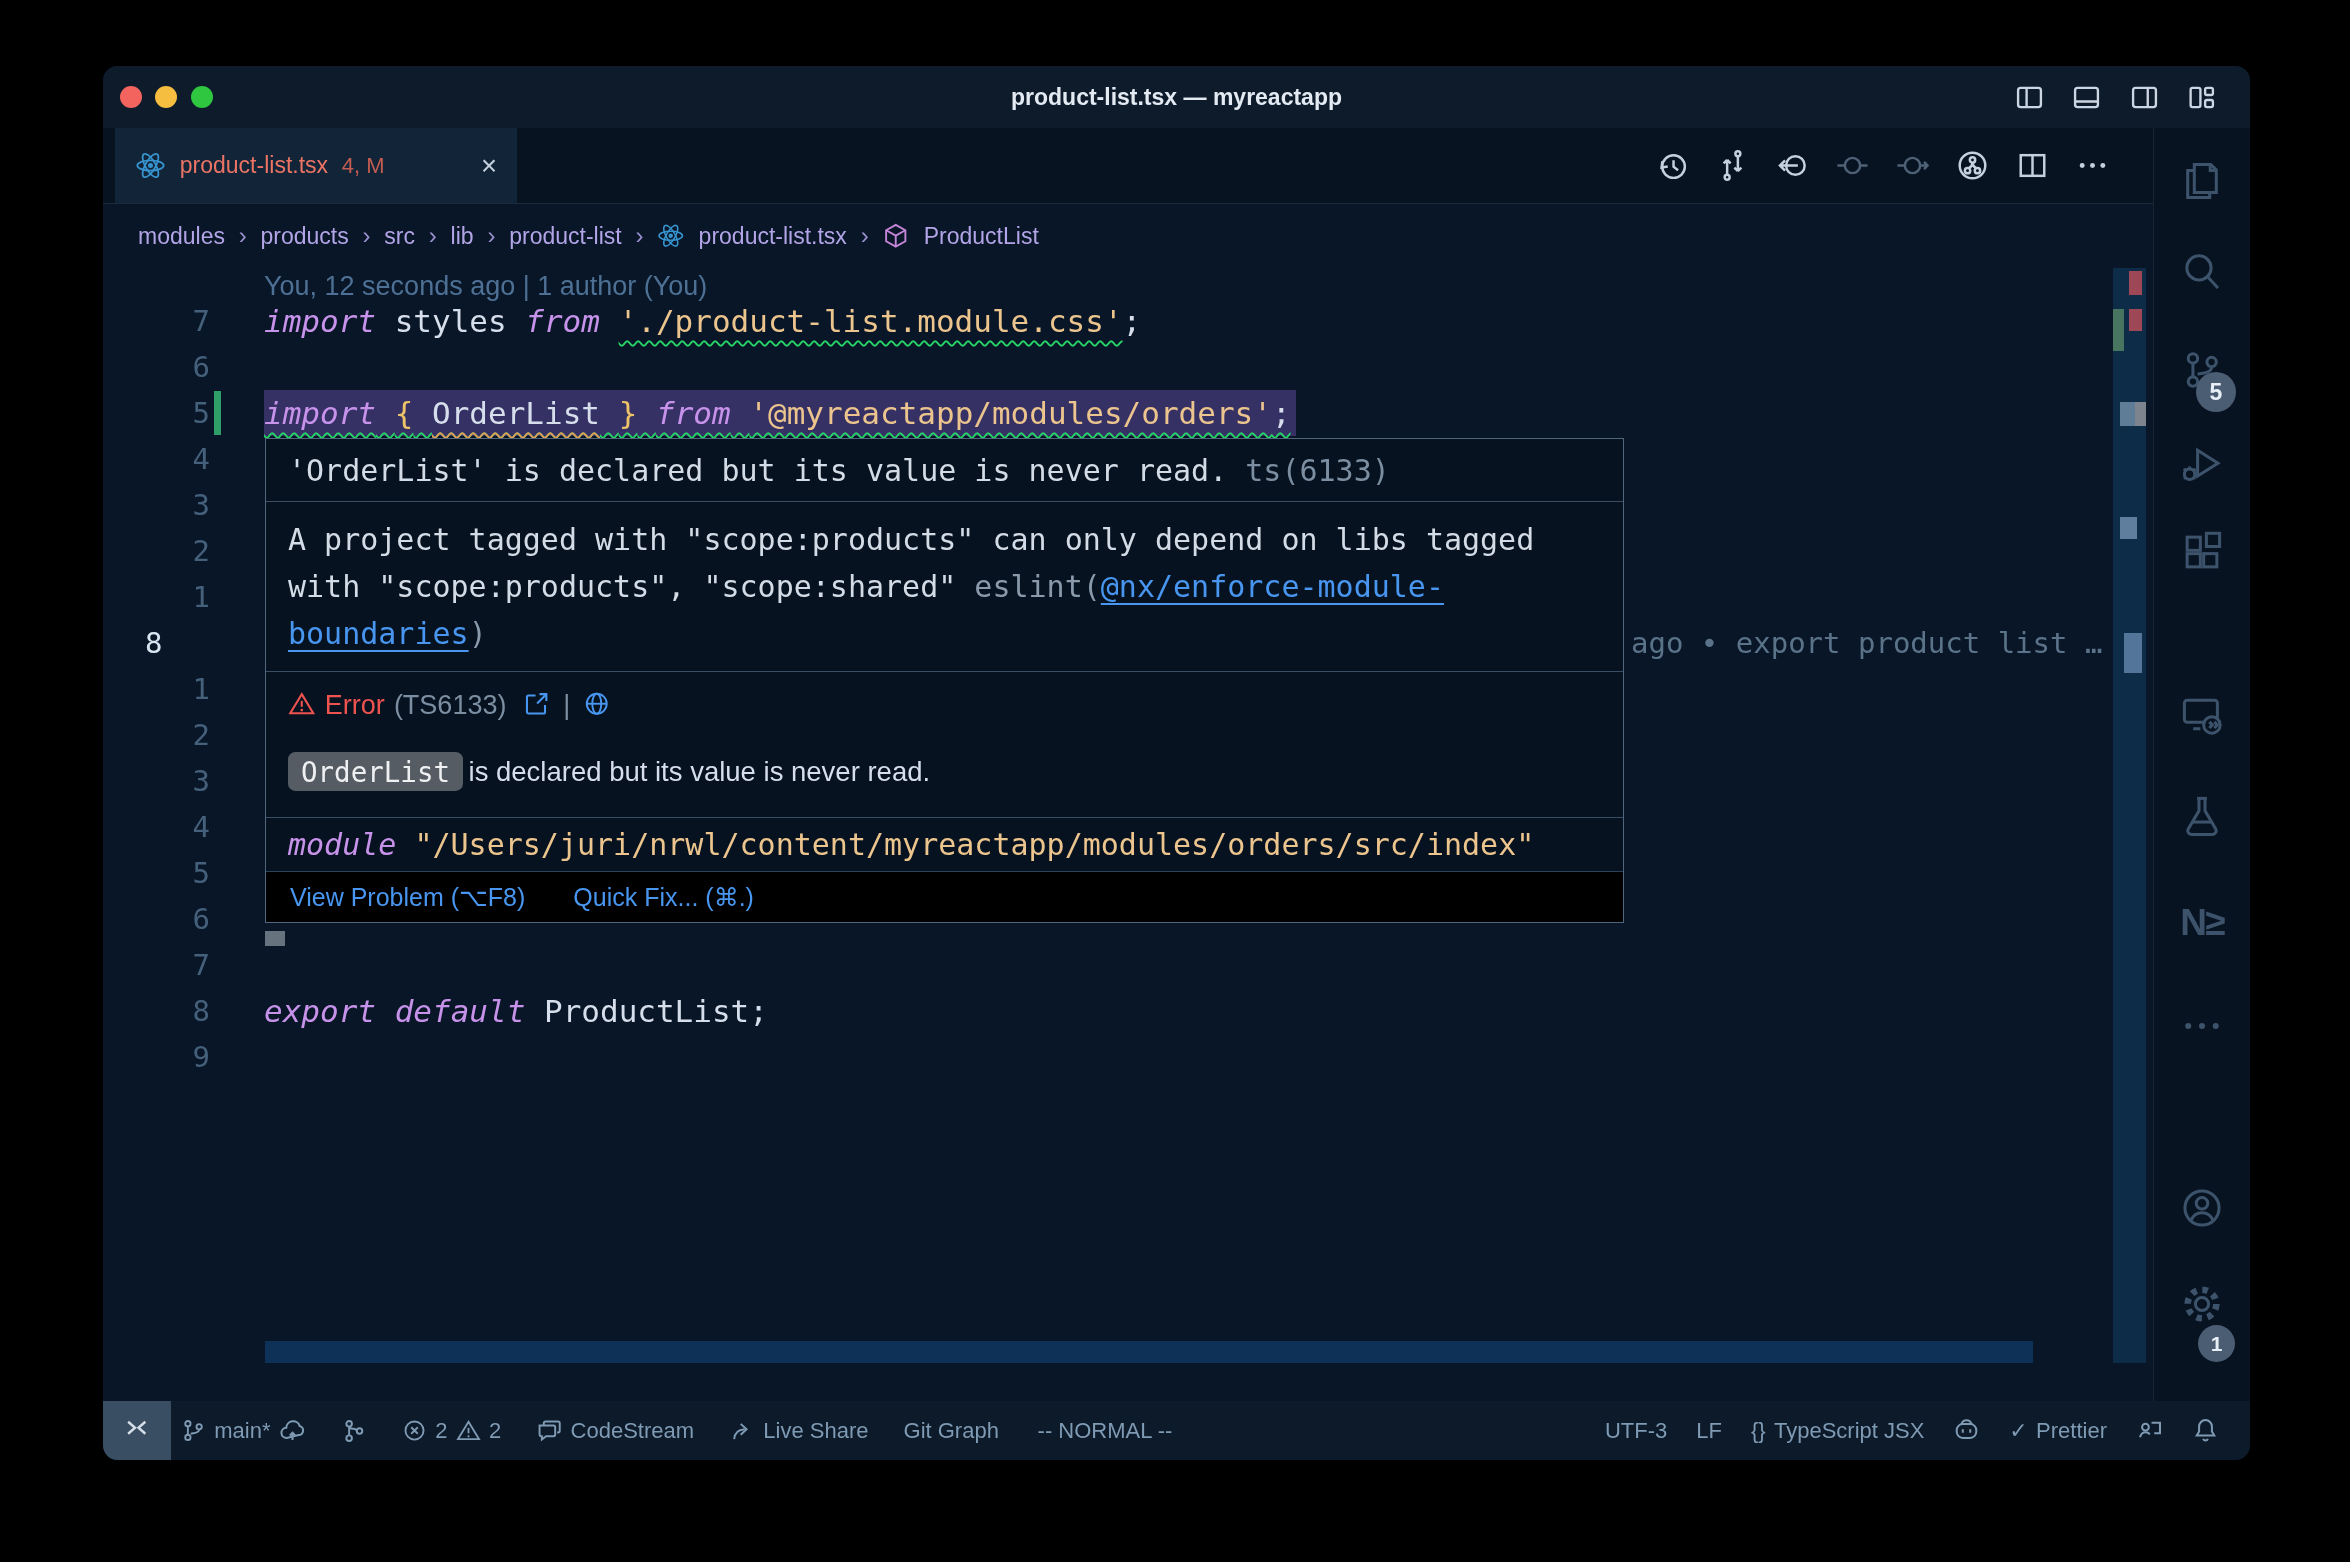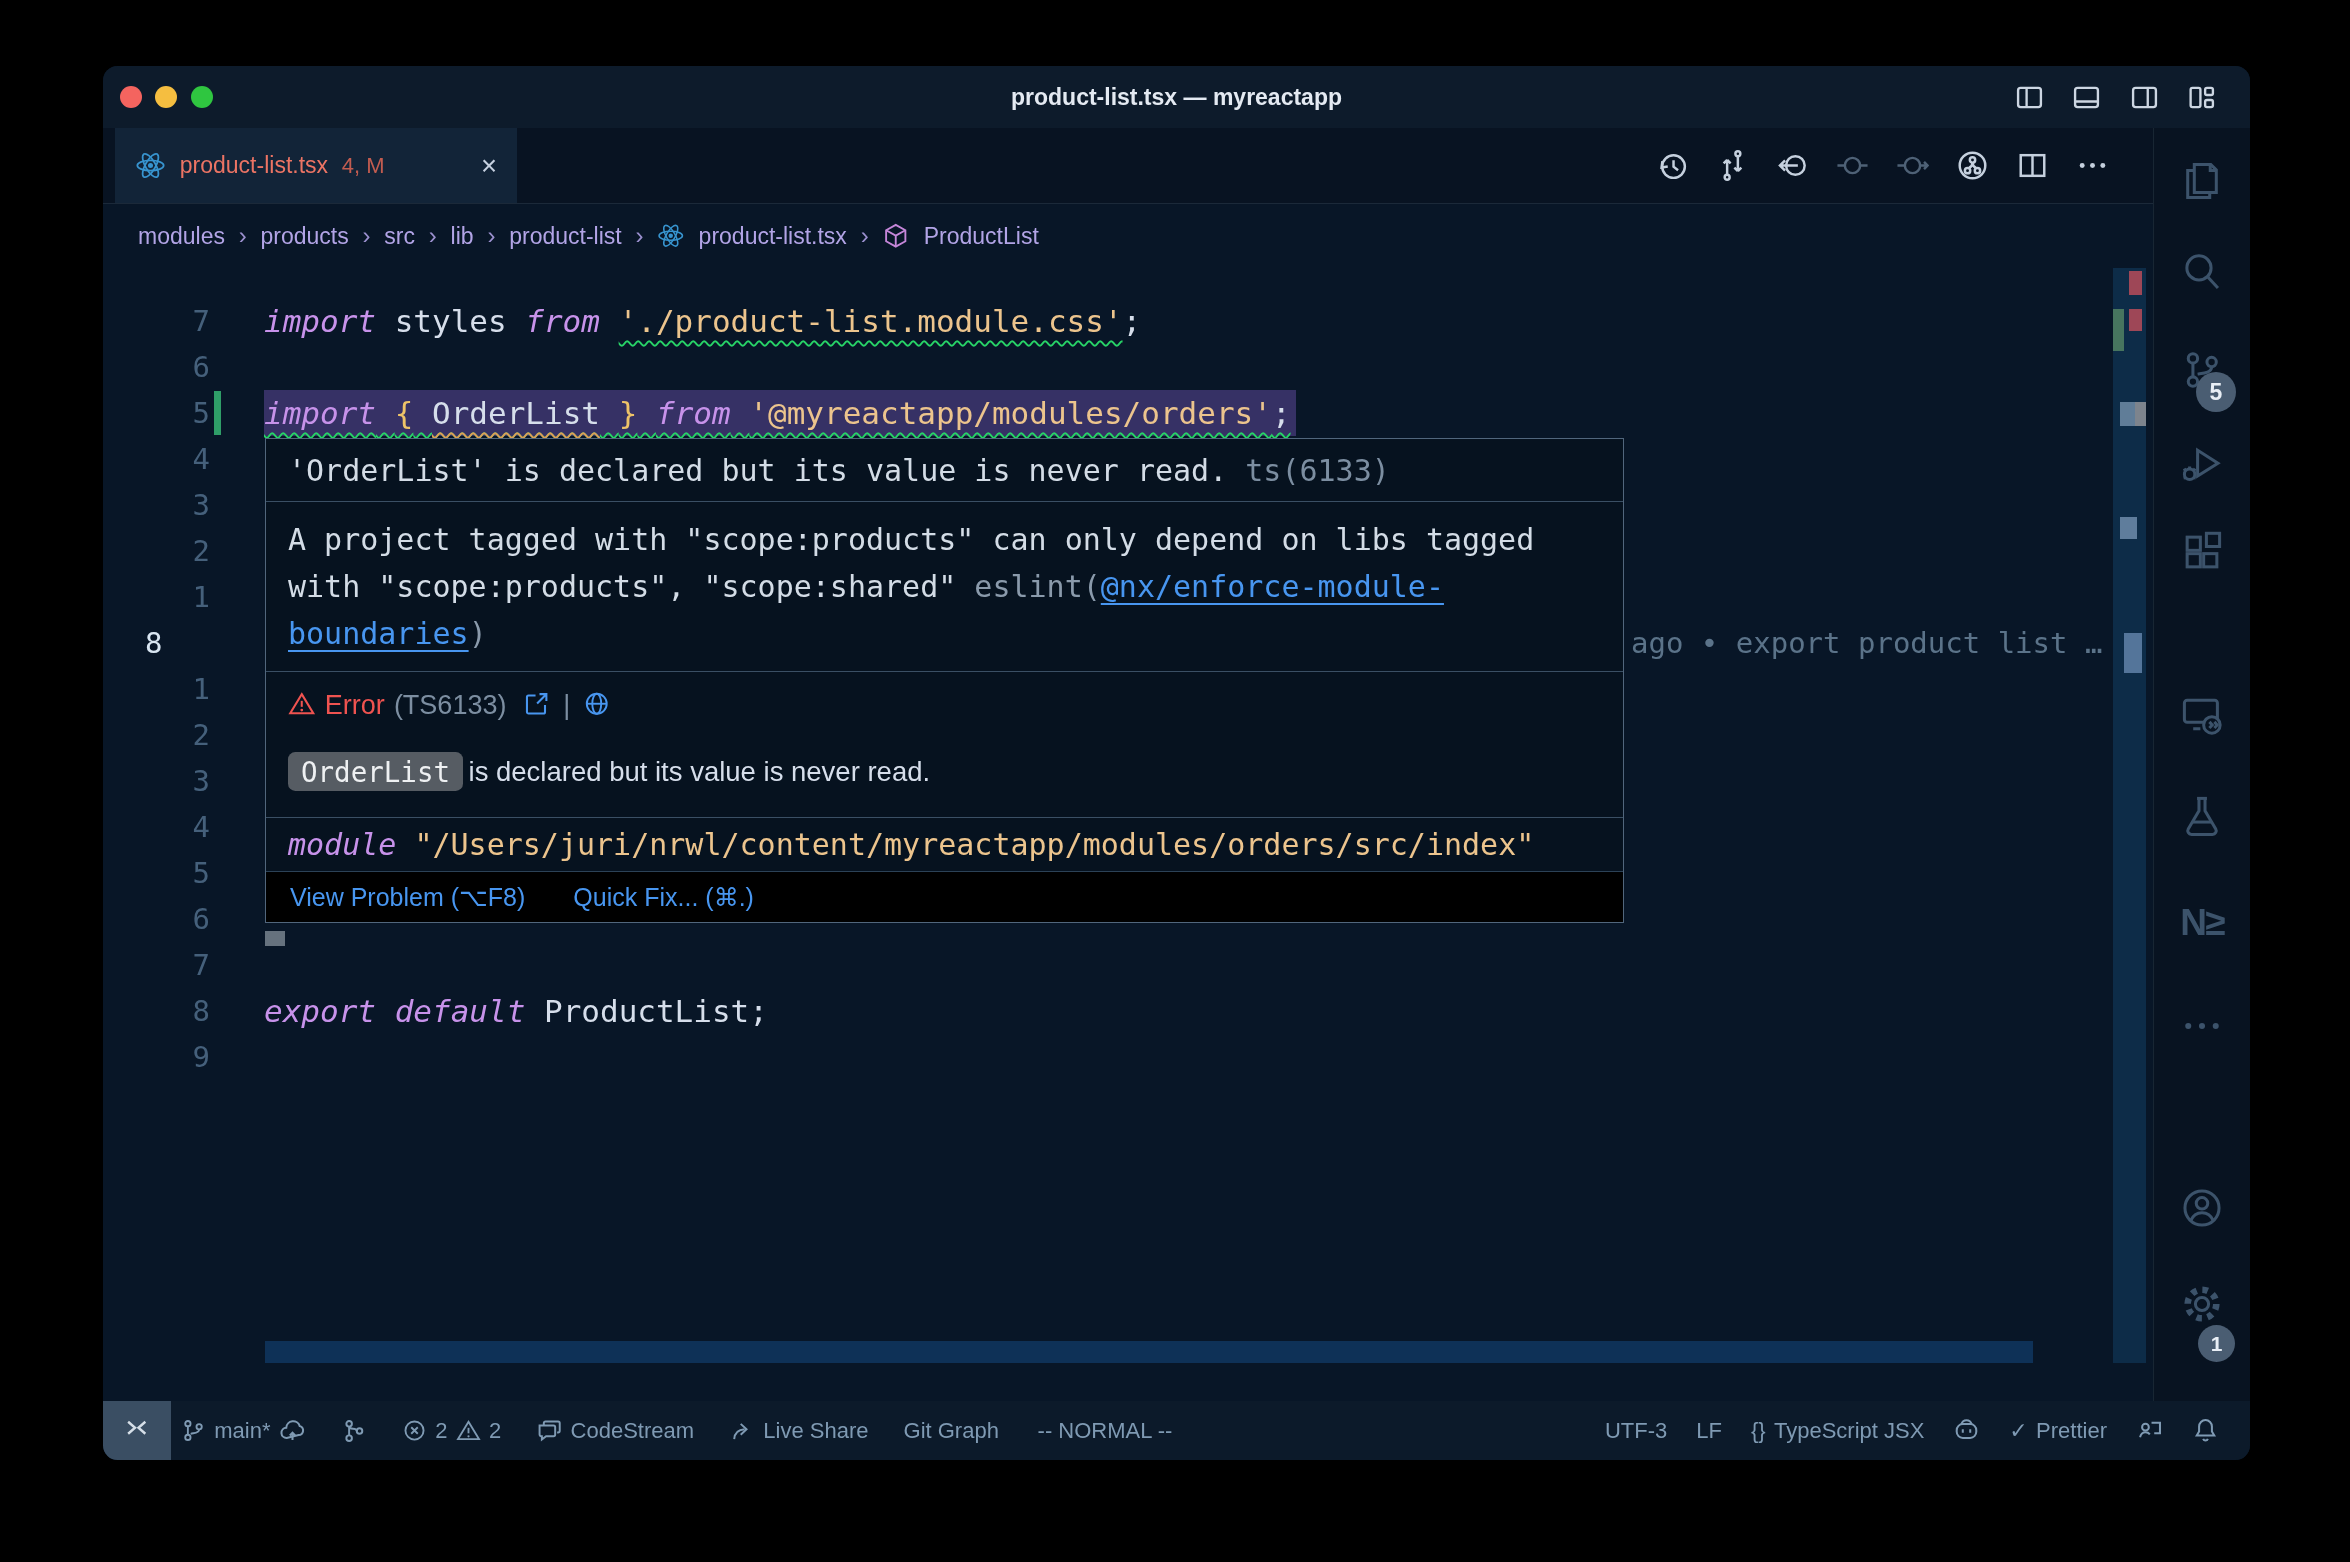--- a/index.html
+++ b/index.html
@@ -237,20 +237,21 @@
         <span class="bc-ic">
           <svg width="27.5" height="27.5" viewBox="0 0 16 16" fill="none" stroke="#c586d9" stroke-width="1.1">
             <path d="M8 1.7 13.6 4.8v6.4L8 14.3 2.4 11.2V4.8z"></path>
               <path d="M2.4 4.8 8 7.9l5.6-3.1M8 14.3V7.9"></path>
           </svg>
           </span>
         <span class="crumb">ProductList</span>
       </div>
 
       <div class="editor">
+        <div class="blame-header">You, 12 seconds ago | 1 author (You)</div>
         <div class="code-lines">
             <div class="code-row">
               <span class="gutter">7</span>
               <span class="content"><span class="kw">import</span><span class="pln"> styles </span><span class="kw">from</span><span class="pln"> </span><span class="str sq">'./product-list.module.css'</span><span class="pln">;</span></span>
             </div>
             <div class="code-row">
               <span class="gutter">6</span>
               <span class="content"></span>
             </div>
             <div class="code-row">

